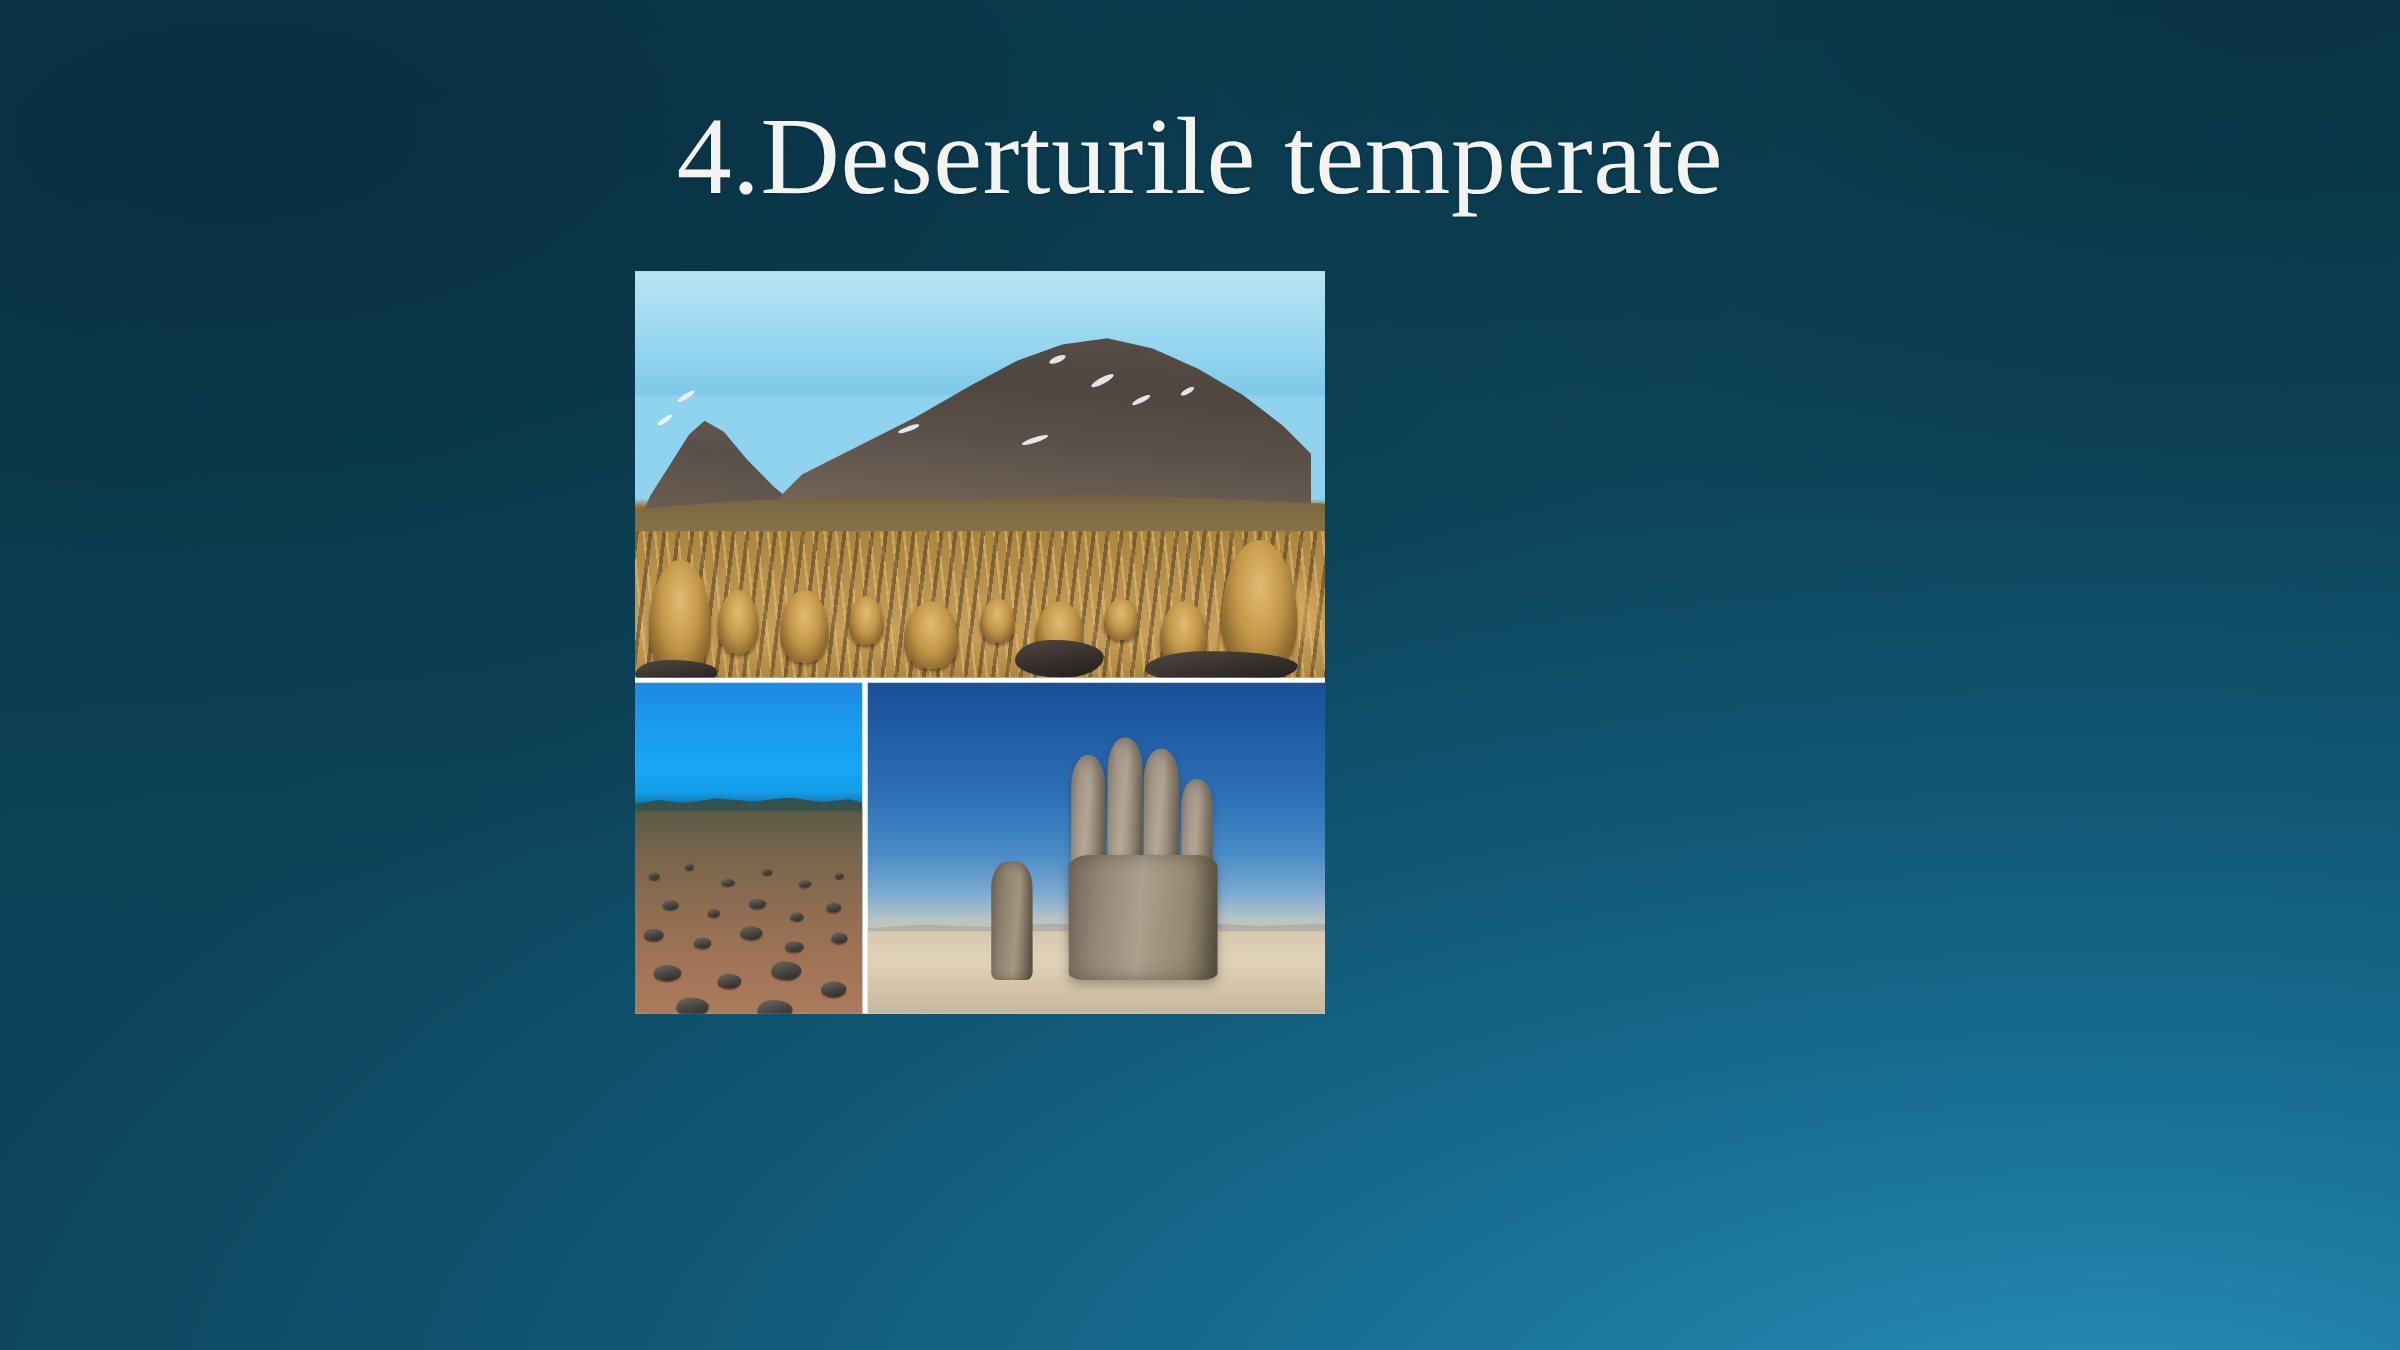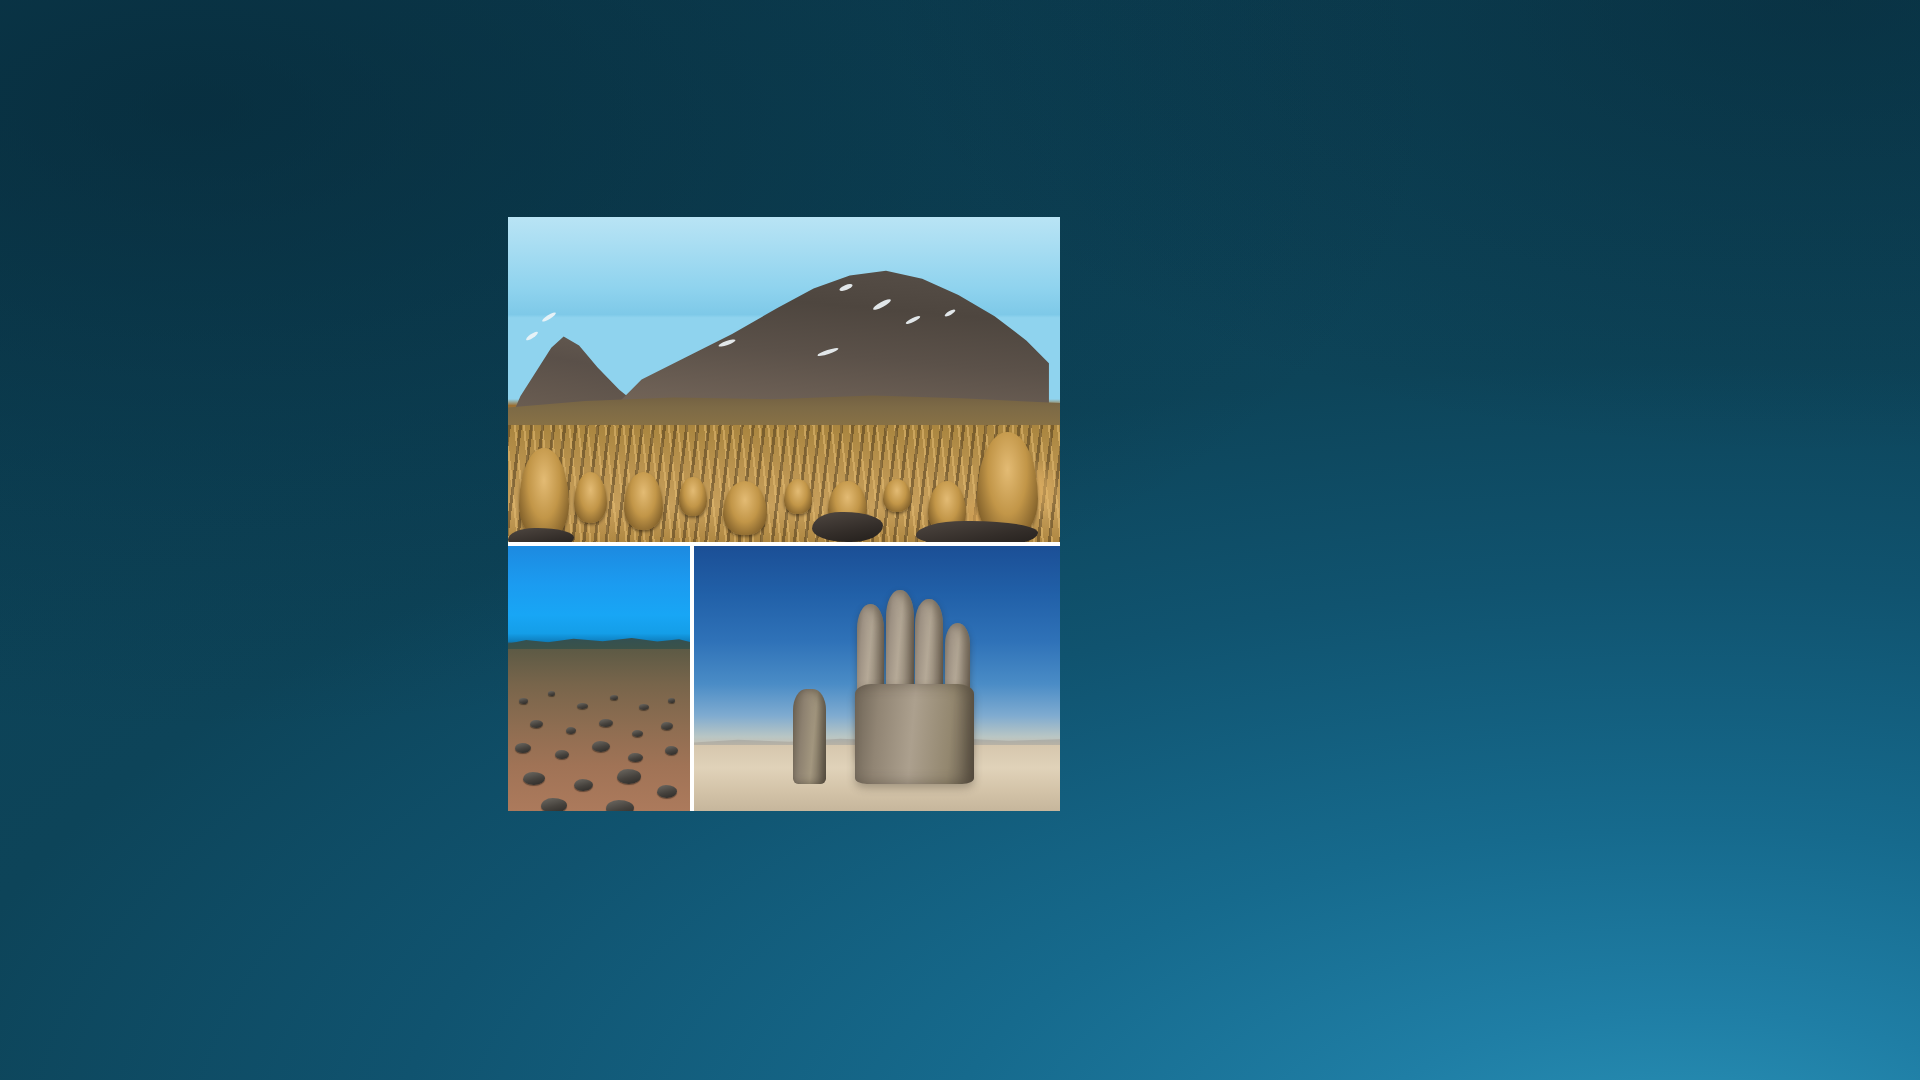--- a/index.html
+++ b/index.html
@@ -238,20 +238,21 @@
     background: linear-gradient(95deg, #6a6051 0%, #8d8170 30%, #a3977f 60%, #6b6152 100%);
     border-radius: 40% 40% 16% 16% / 22% 22% 6% 6%;
     box-shadow: inset -4px 0 8px rgba(45,38,28,0.45);
   }
 </style>
 </head>
 <body>
 
 <div id="slide">
 
+  <div class="slide-title">4.Deserturile temperate</div>
 
   <div class="gallery">
 
     <div class="gallery-row-top cell">
       <div class="photo-mountain">
         <div class="mtn-left"></div>
         <div class="mtn-main"></div>
 
         <div class="snow" style="left:60%; top:21%; width:14px; height:5px; transform:rotate(-22deg);"></div>
         <div class="snow" style="left:66%; top:26%; width:20px; height:5px; transform:rotate(-28deg);"></div>

